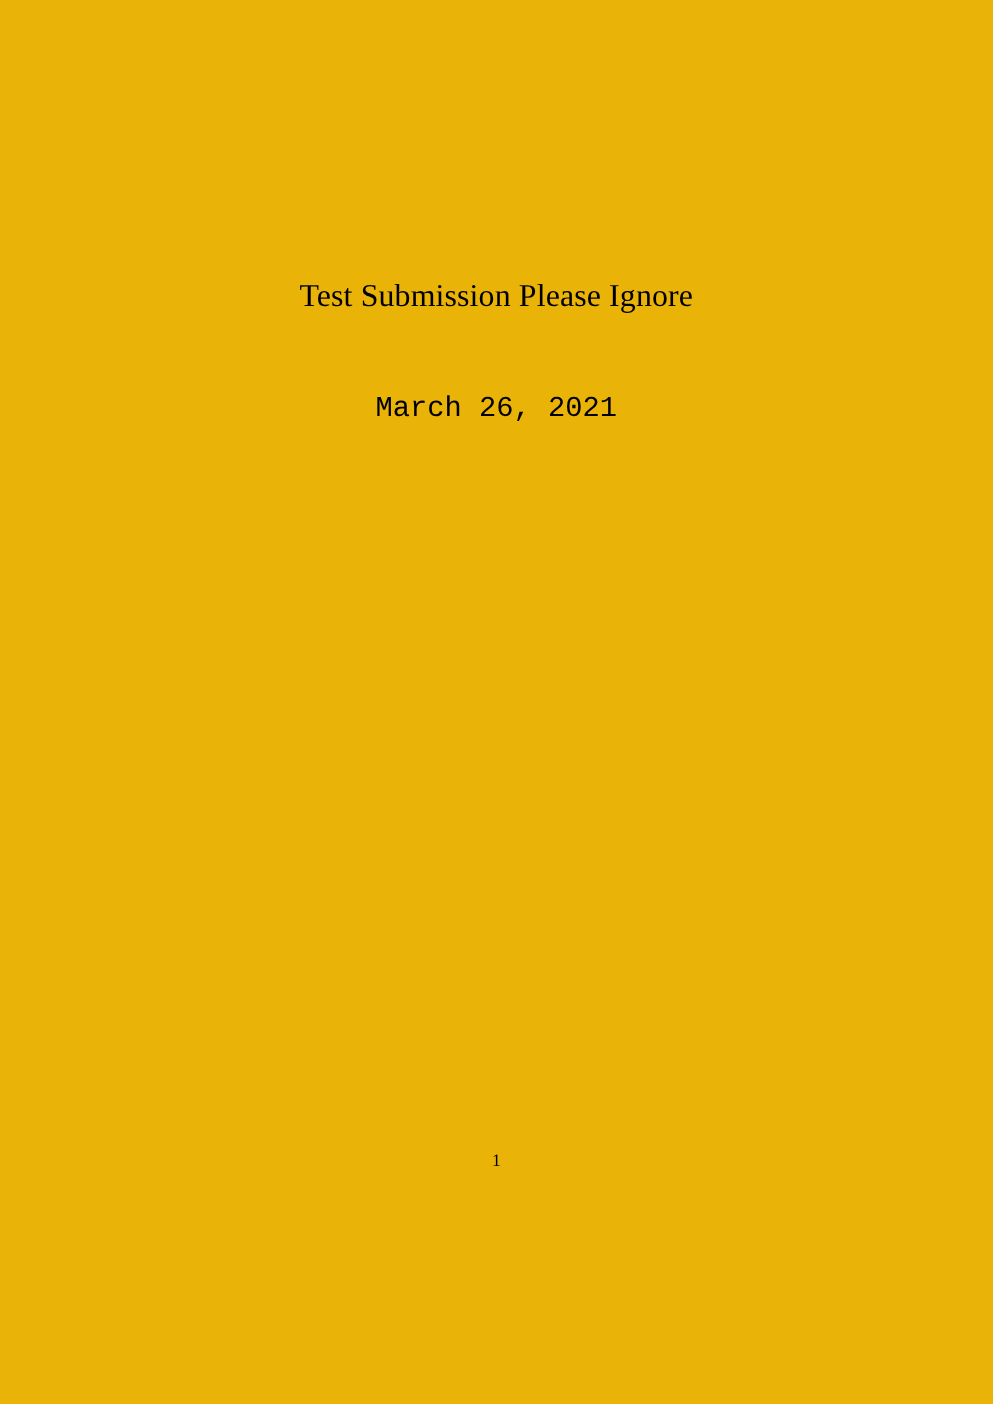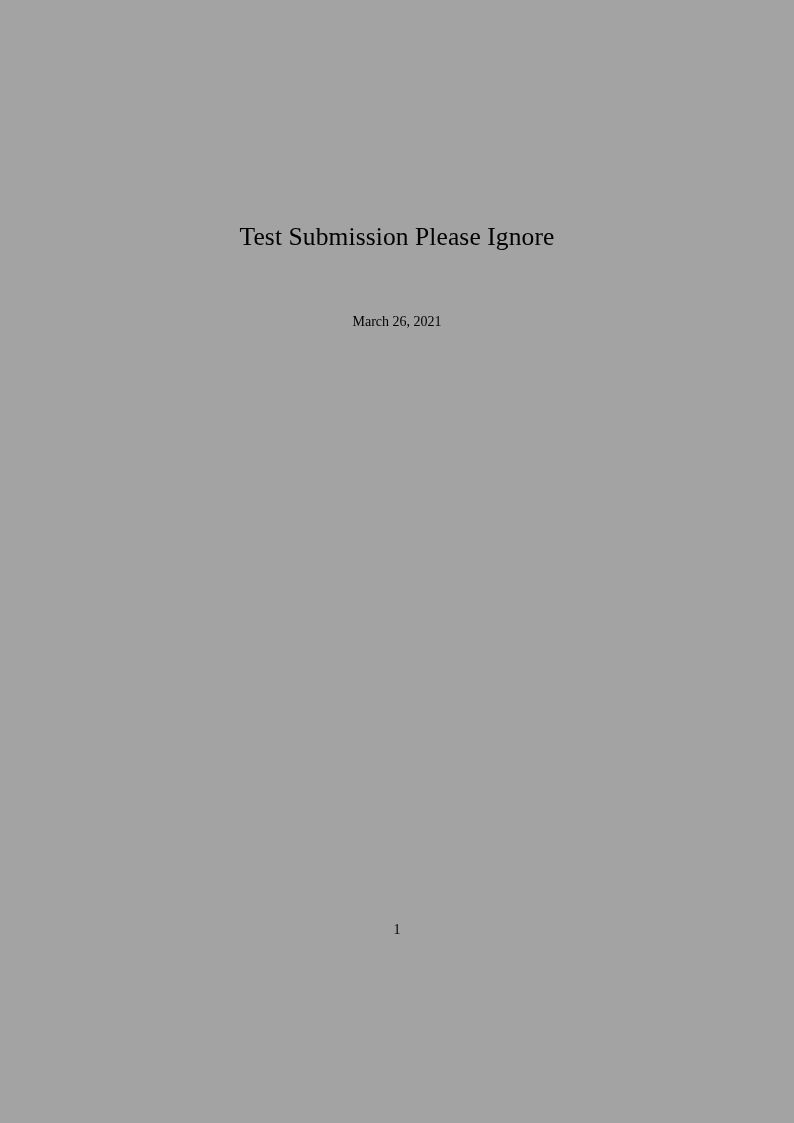--- a/index.html
+++ b/index.html
@@ -9,44 +9,45 @@
   }
   body {
     font-family: "Liberation Serif", serif;
     color: #000000;
   }
   .page {
     position: relative;
     width: 794px;
     height: 1123px;
     margin: 0 auto;
-    background: #a3a3a3;
+    background: #eab308;
     overflow: hidden;
   }
   .doc-title {
     position: absolute;
     top: 222px;
     left: 0;
     width: 794px;
     text-align: center;
     font-size: 25.5px;
     line-height: 1.2;
     letter-spacing: 0.1px;
     font-weight: normal;
     margin: 0;
   }
   .doc-date {
     position: absolute;
     top: 314px;
     left: 0;
     width: 794px;
     text-align: center;
-    font-size: 14px;
+    font-size: 23px;
     line-height: 1.2;
     margin: 0;
+    font-family: Liberation Mono, monospace;
   }
   .doc-body {
     position: absolute;
     top: 377px;
     left: 172px;
     width: 450px;
     text-align: left;
     font-size: 14.2px;
     line-height: 1.35;
     margin: 0;

